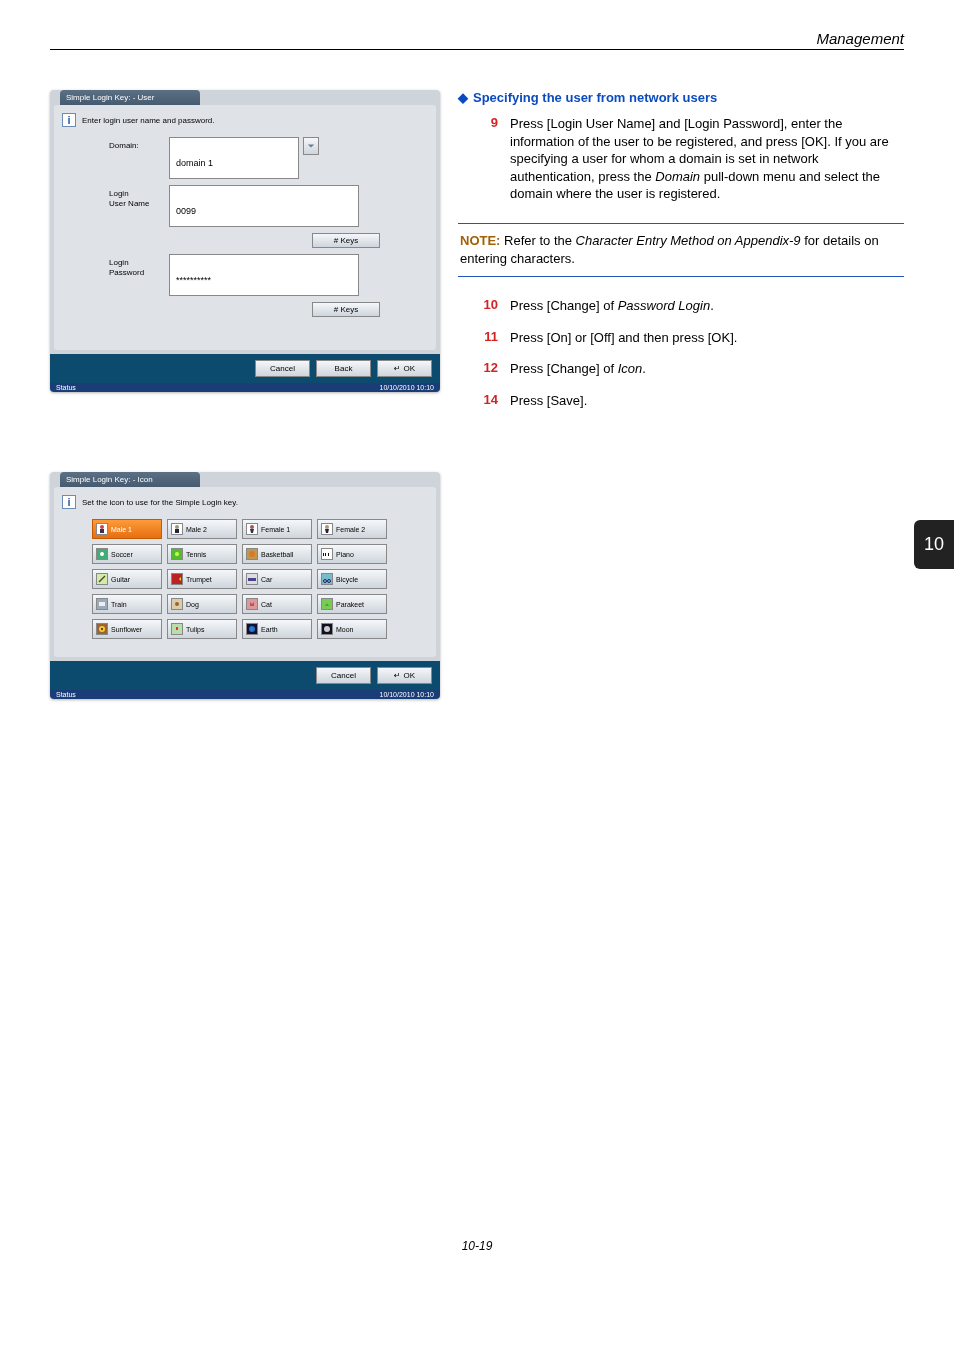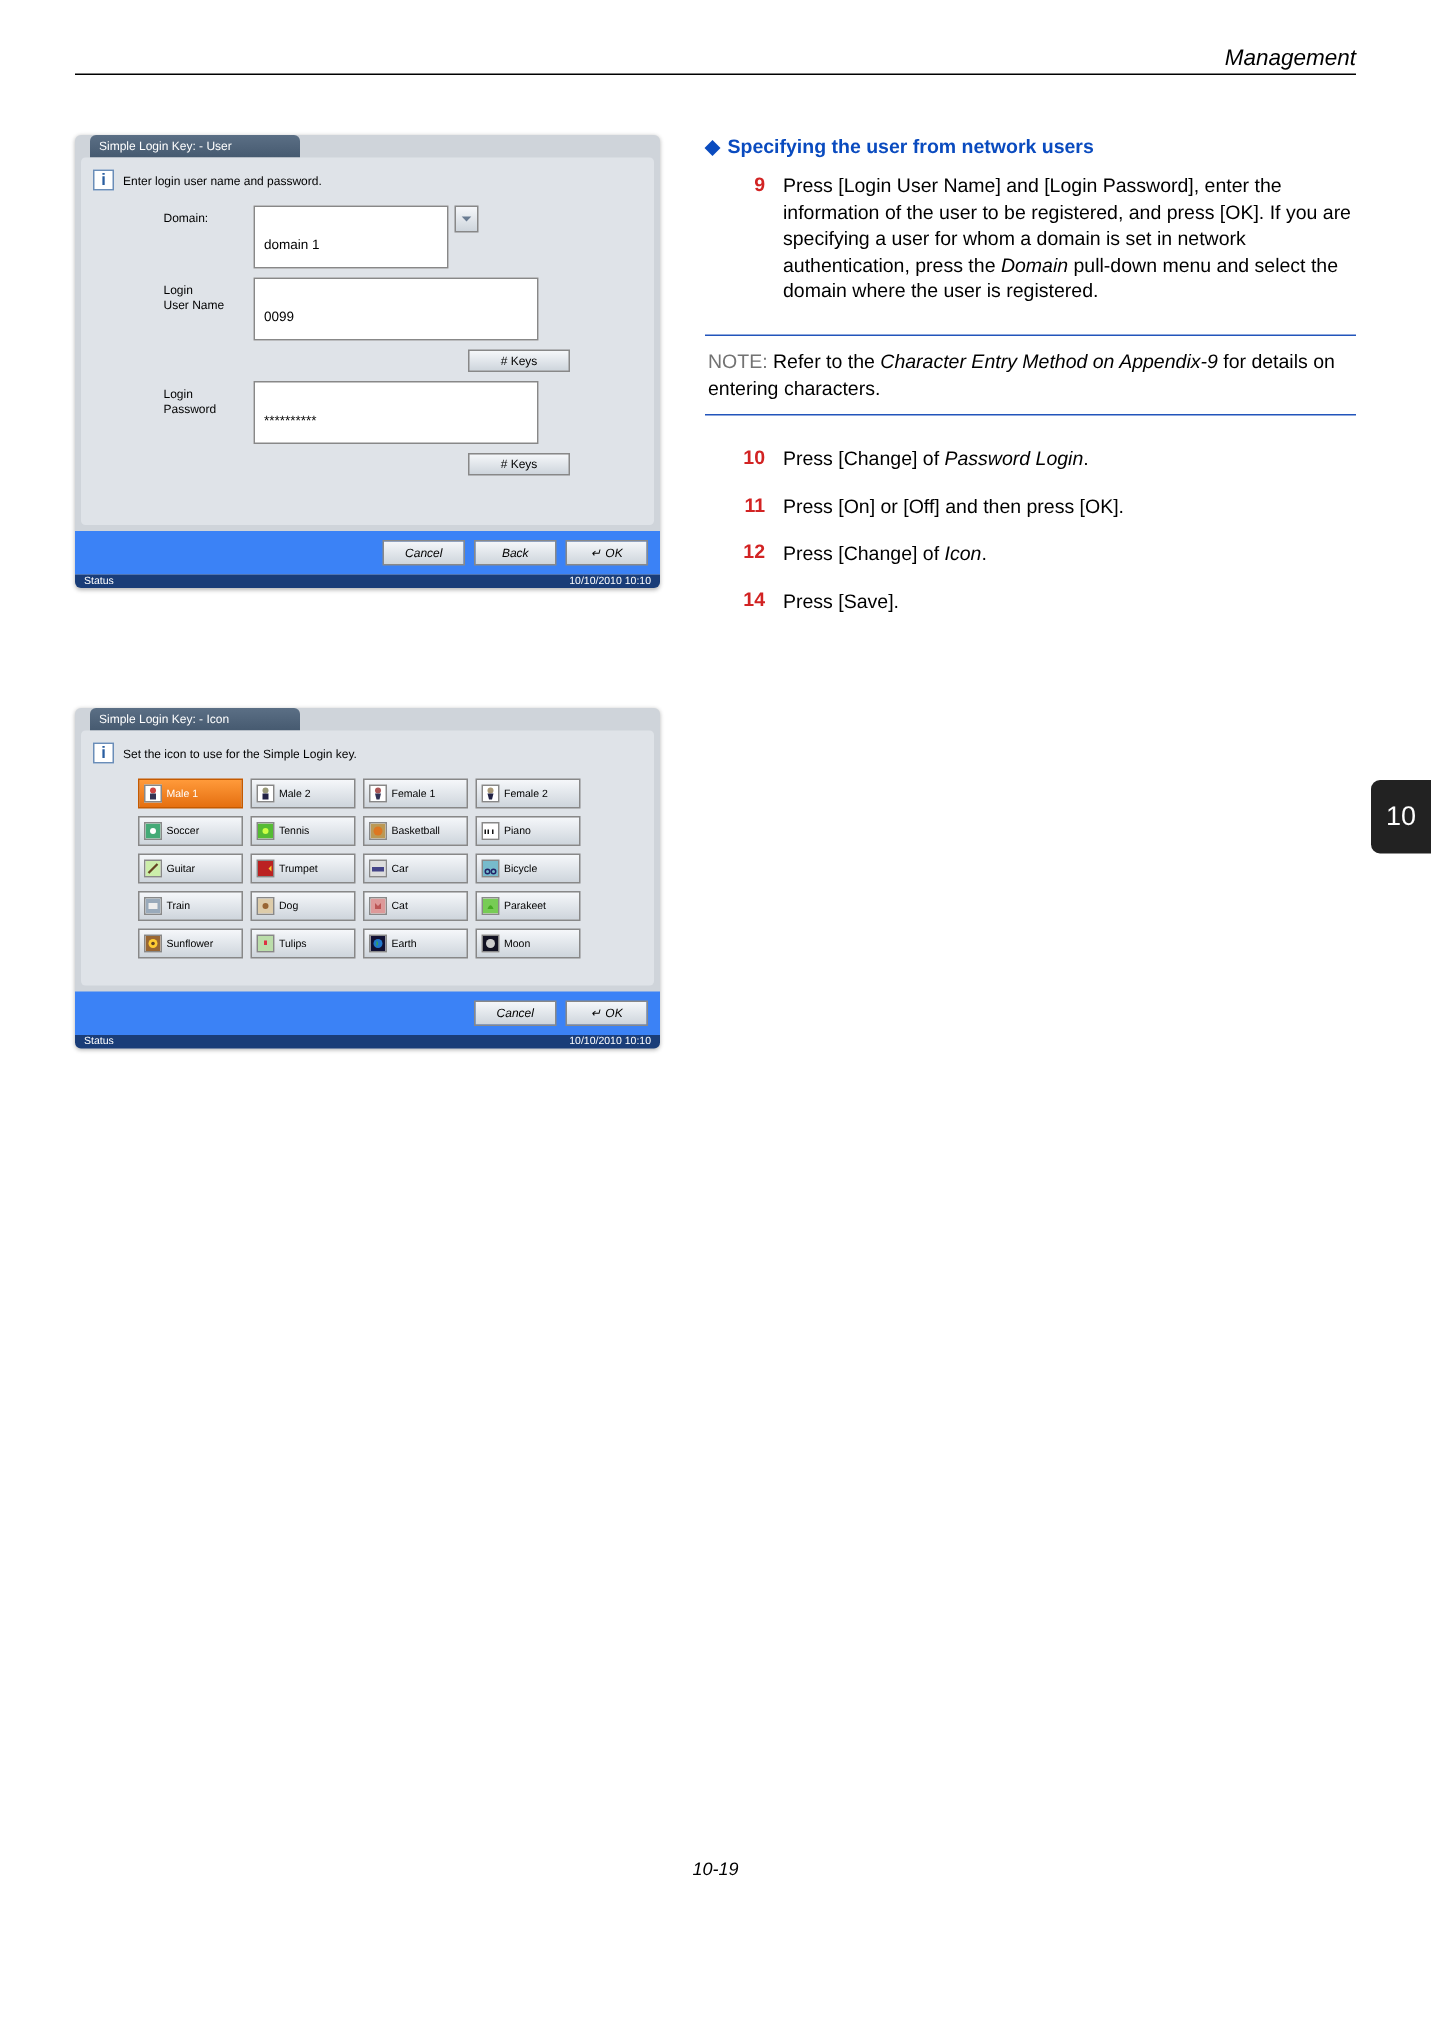--- a/index.html
+++ b/index.html
@@ -21,21 +21,21 @@
     .page-header-area {
       text-align: right;
       font-style: italic;
       font-size: 15px;
       padding-bottom: 2px;
       border-bottom: 1px solid #000;
       margin-bottom: 40px;
     }
     .two-col {
       display: flex;
-      gap: 30px;
+      gap: 18px;
     }
     .left-col {
       width: 46%;
     }
     .right-col {
       width: 54%;
     }
 
     
     .panel {
@@ -121,22 +121,21 @@
       margin-top: 4px;
       margin-left: 220px;
       width: 68px;
       text-align: center;
     }
     .panel-footer {
       display: flex;
       justify-content: flex-end;
       gap: 6px;
       padding: 6px 8px;
-      background: #3b82f6;
-      font-style: italic;
+      background: #0c4a6e;
     }
     .btn {
       background: linear-gradient(#f5f7fa, #ced5dc);
       border: 1px solid #888;
       font-size: 8px;
       padding: 3px 8px;
       min-width: 55px;
       text-align: center;
       display: flex;
       align-items: center;
@@ -220,22 +219,22 @@
     }
     .note-box {
       border-top: 1px solid #2255bb;
       border-bottom: 1px solid #2255bb;
       padding: 8px 2px;
       margin: 20px 0 20px 0;
       font-size: 13px;
       line-height: 1.4;
     }
     .note-label {
-      color: #737373;
-      font-weight: normal;
+      color: #a16207;
+      font-weight: bold;
     }
 
     
     .tab-badge {
       position: absolute;
       right: 0;
       top: 520px;
       background: #222;
       color: #fff;
       font-size: 18px;

